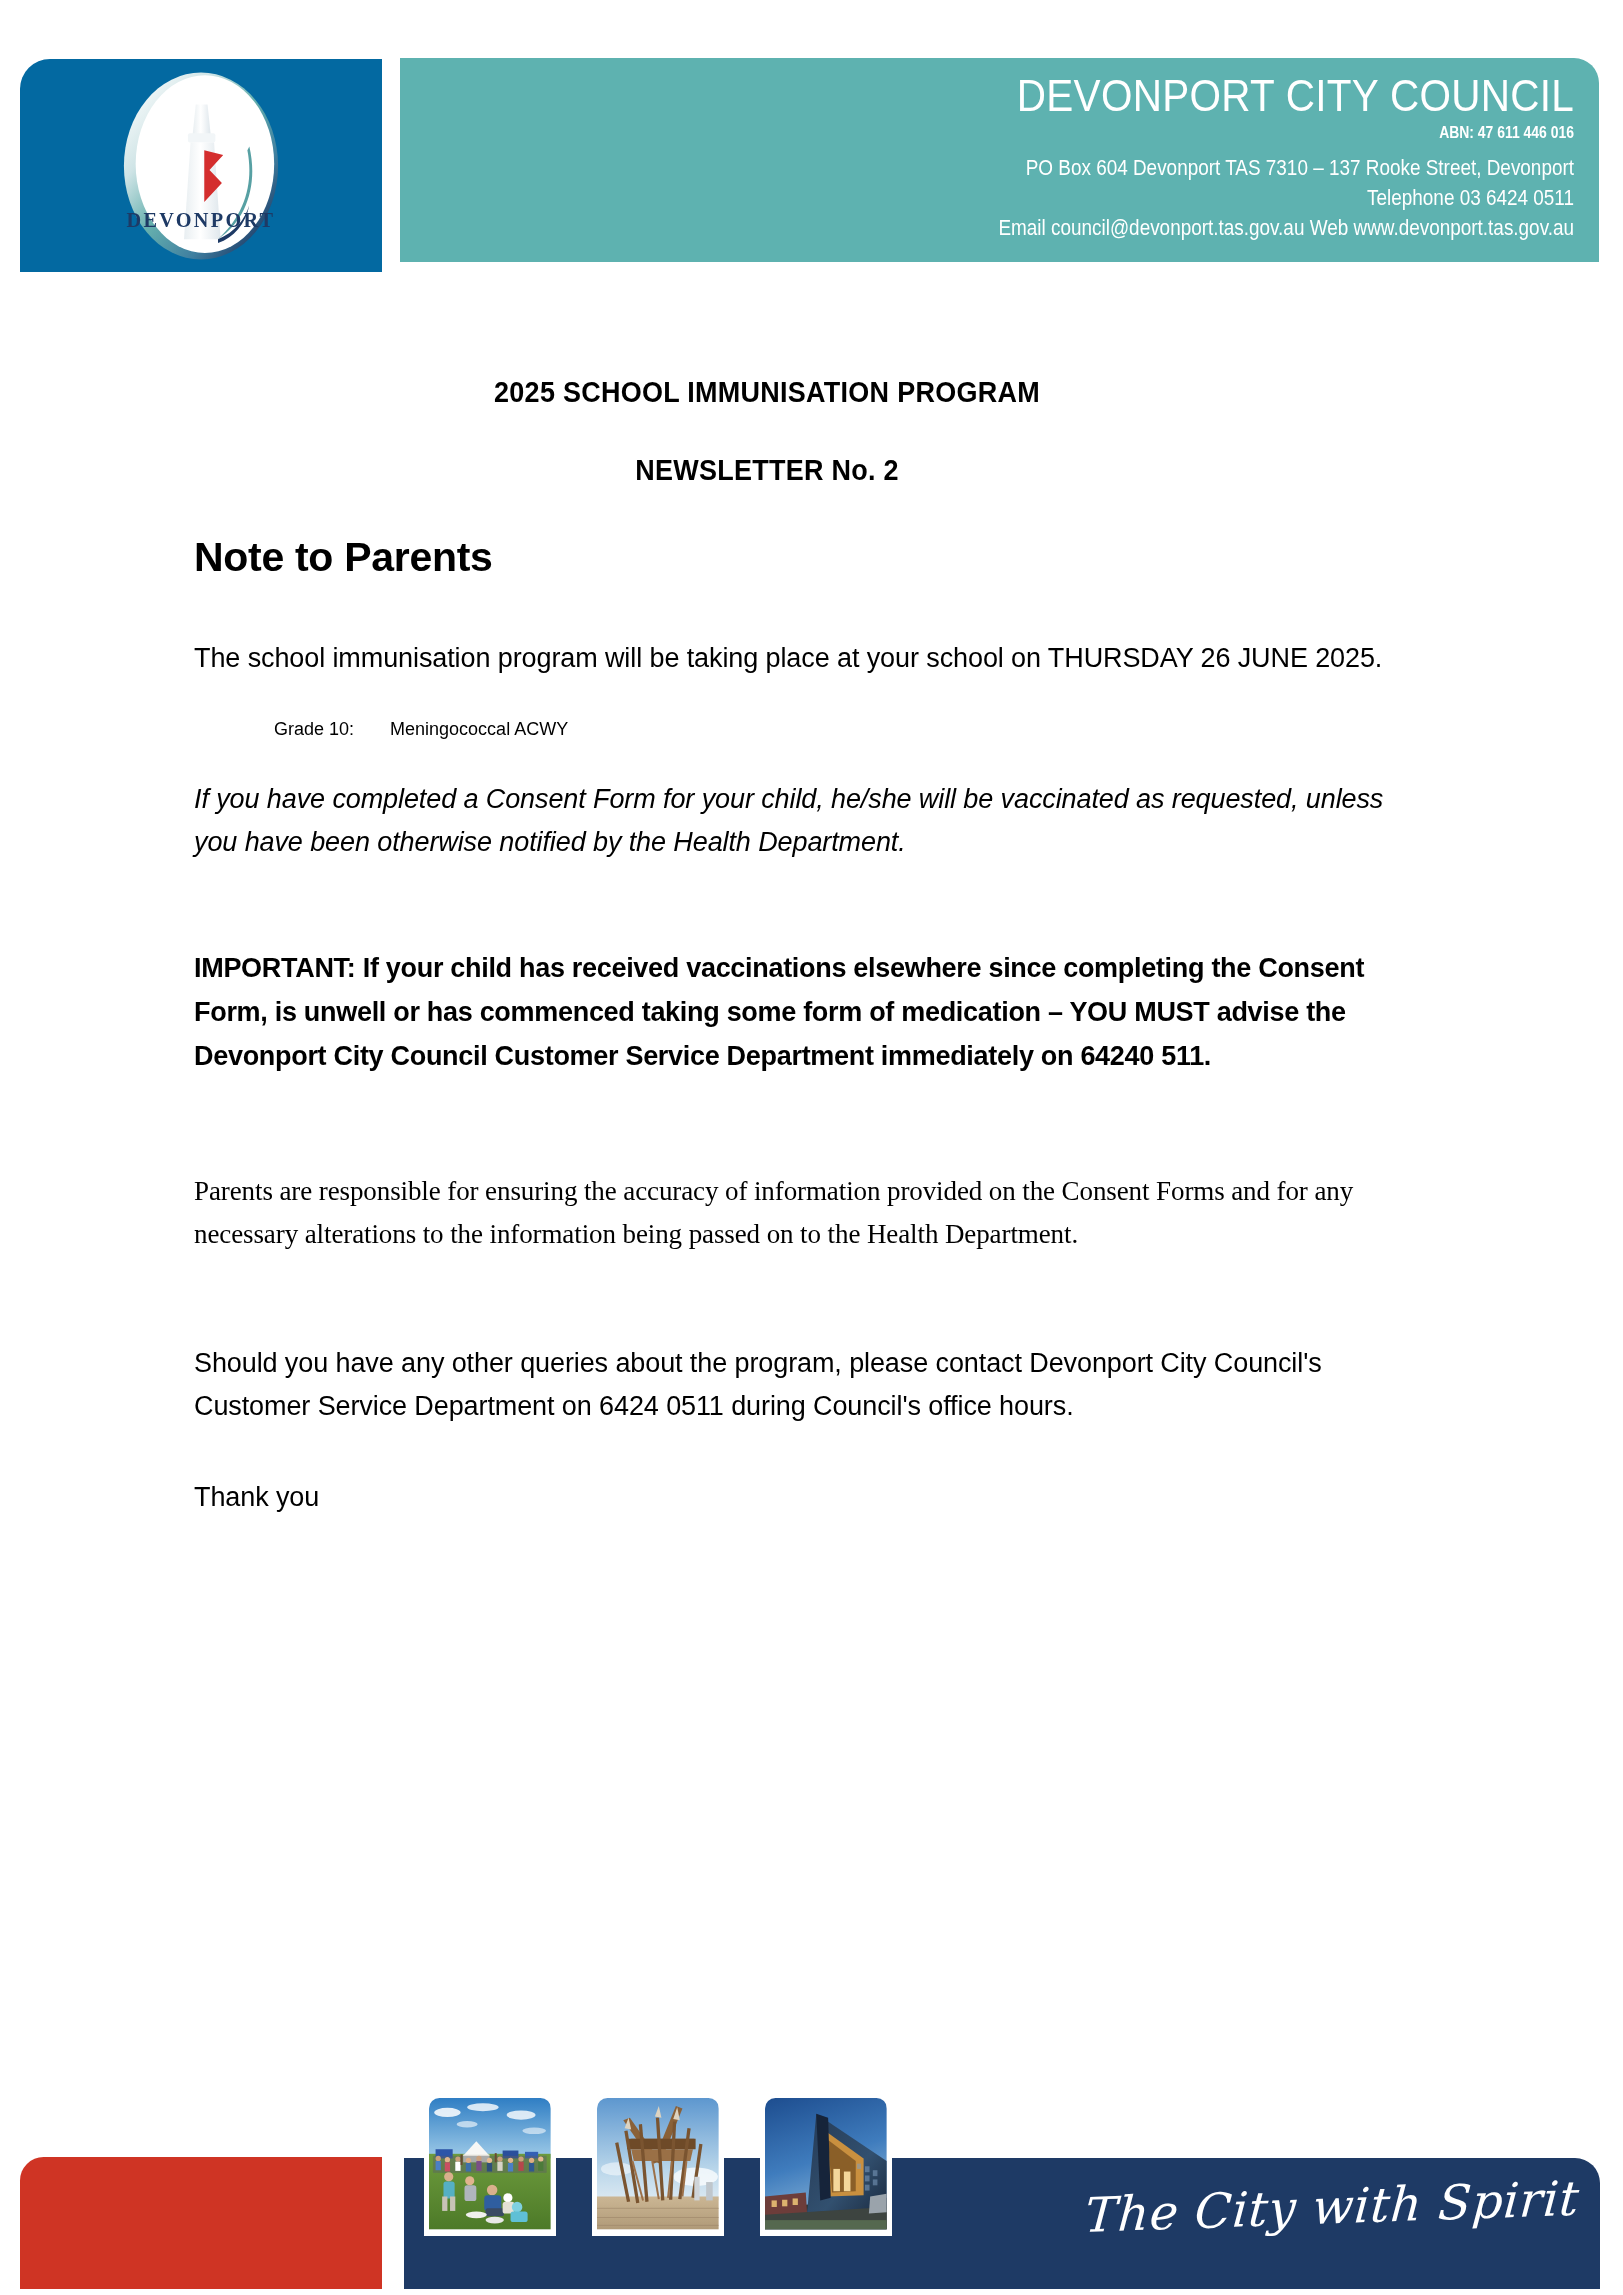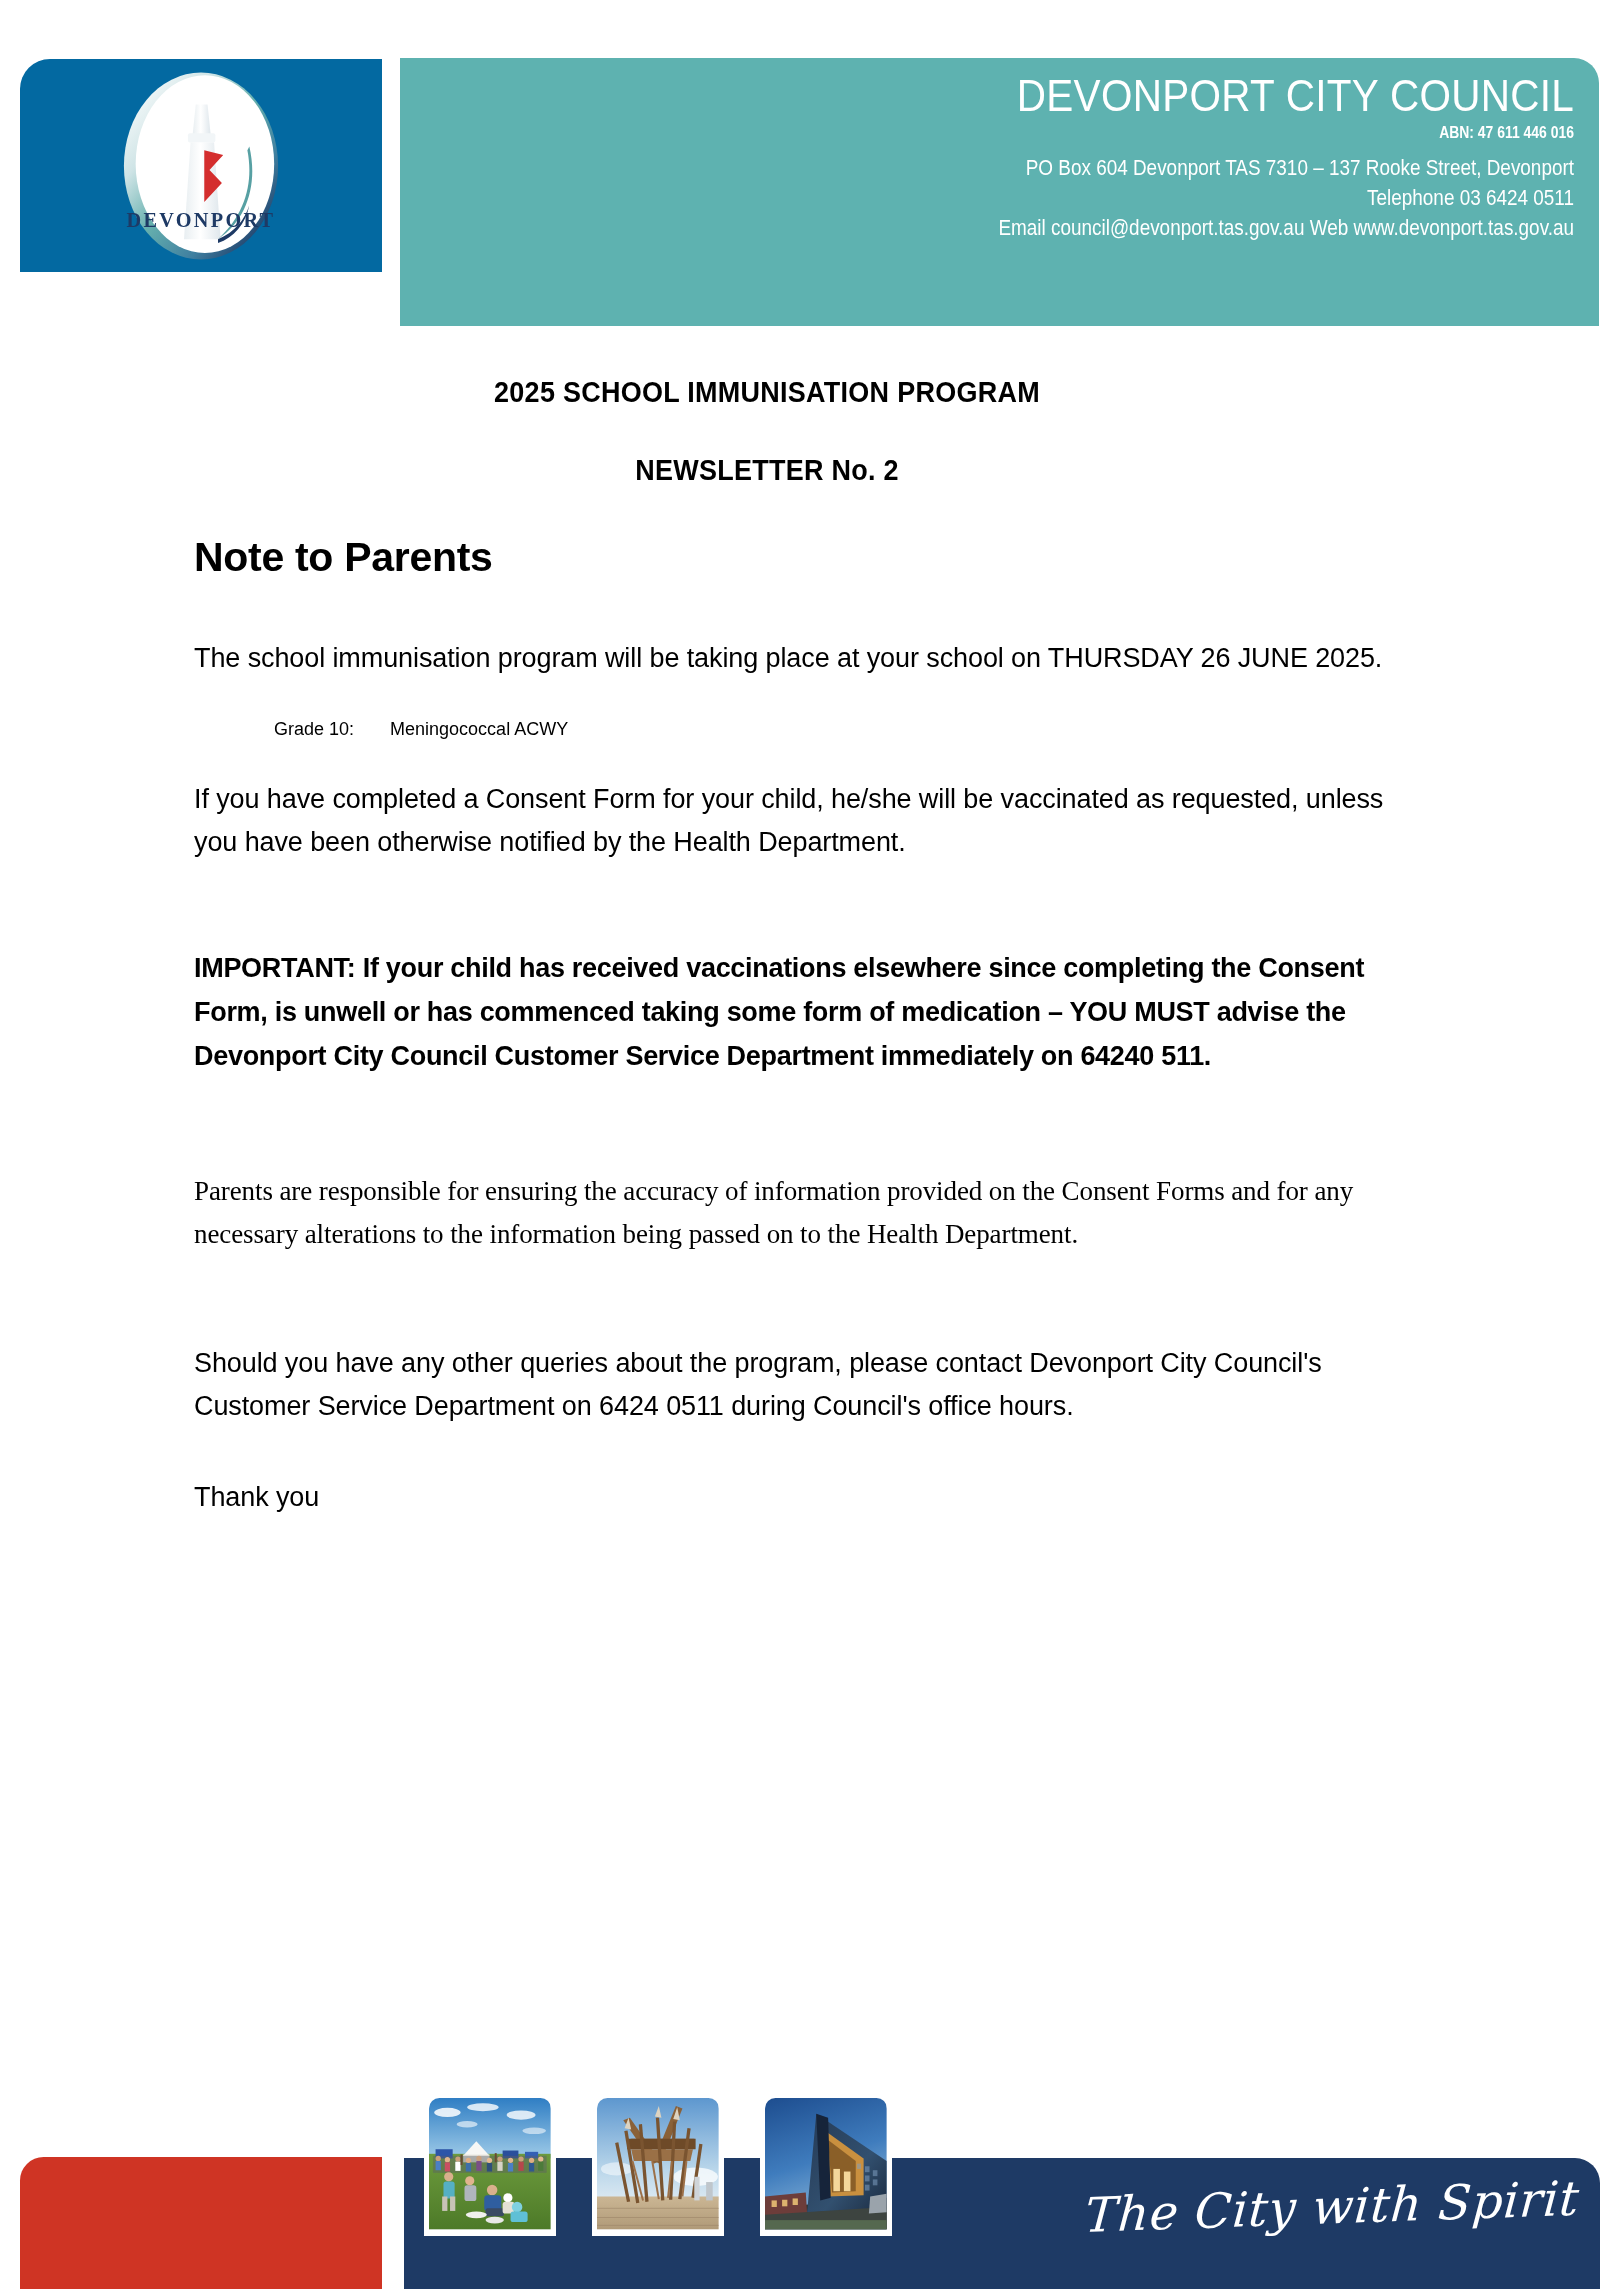--- a/index.html
+++ b/index.html
@@ -33,21 +33,21 @@
   #logo-oval {
     position: absolute;
     left: 50%; top: 50%;
     transform: translate(-50%, -50%);
     width: 165px; height: 196px;
   }
 
   #header-band {
     position: absolute;
     left: 400px; top: 58px;
-    width: 1199px; height: 268px;
+    width: 1199px; height: 204px;
     background: #5eb2b0;
     border-radius: 0 25px 0 0;
     box-sizing: border-box;
     padding: 11.8px 25px 0 0;
     text-align: right;
     color: #ffffff;
   }
   #council-name {
     font-family: "Liberation Sans Narrow", "Liberation Sans", sans-serif;
     font-size: 44px;
@@ -117,21 +117,21 @@
   }
   .indent-line {
     font-size: 18px;
     line-height: 43px;
     padding-left: 80px;
   }
   .gap-tab { display: inline-block; width: 36px; }
 
   #p-intro    { margin-top: 56px; }
   #p-grade    { margin-top: 27.5px; }
-  #p-consent  { margin-top: 27.5px; }
+  #p-consent  { margin-top: 27.5px; font-style: italic; }
   #p-important{ margin-top: 82px; }
   #p-parents  { margin-top: 92px; font-family: Liberation Serif, serif; }
   #p-queries  { margin-top: 86px; }
   #p-thanks   { margin-top: 48px; }
 
   #footer-red {
     position: absolute;
     left: 19.6px; top: 2157px;
     width: 362px; height: 132px;
     background: #cf3424;

